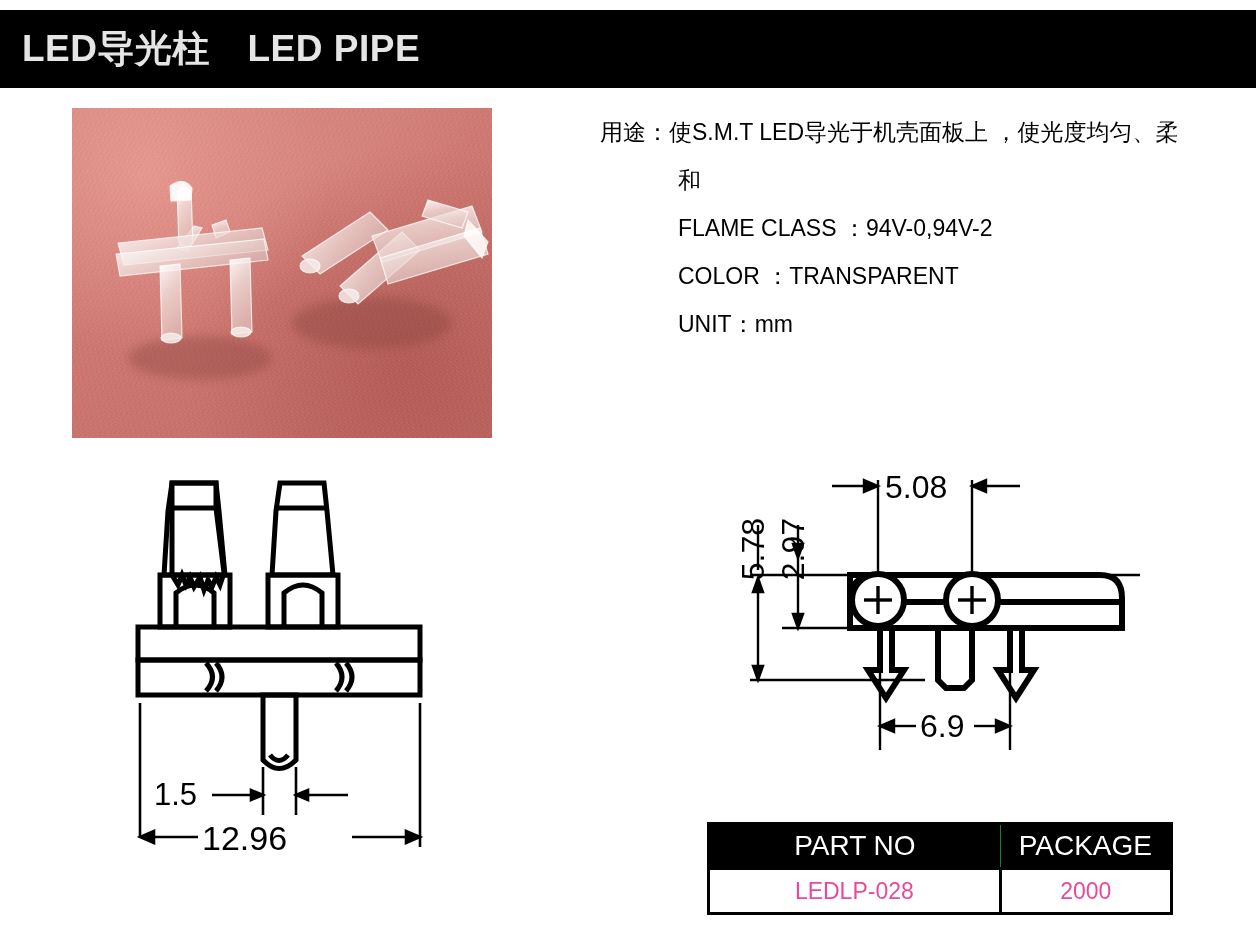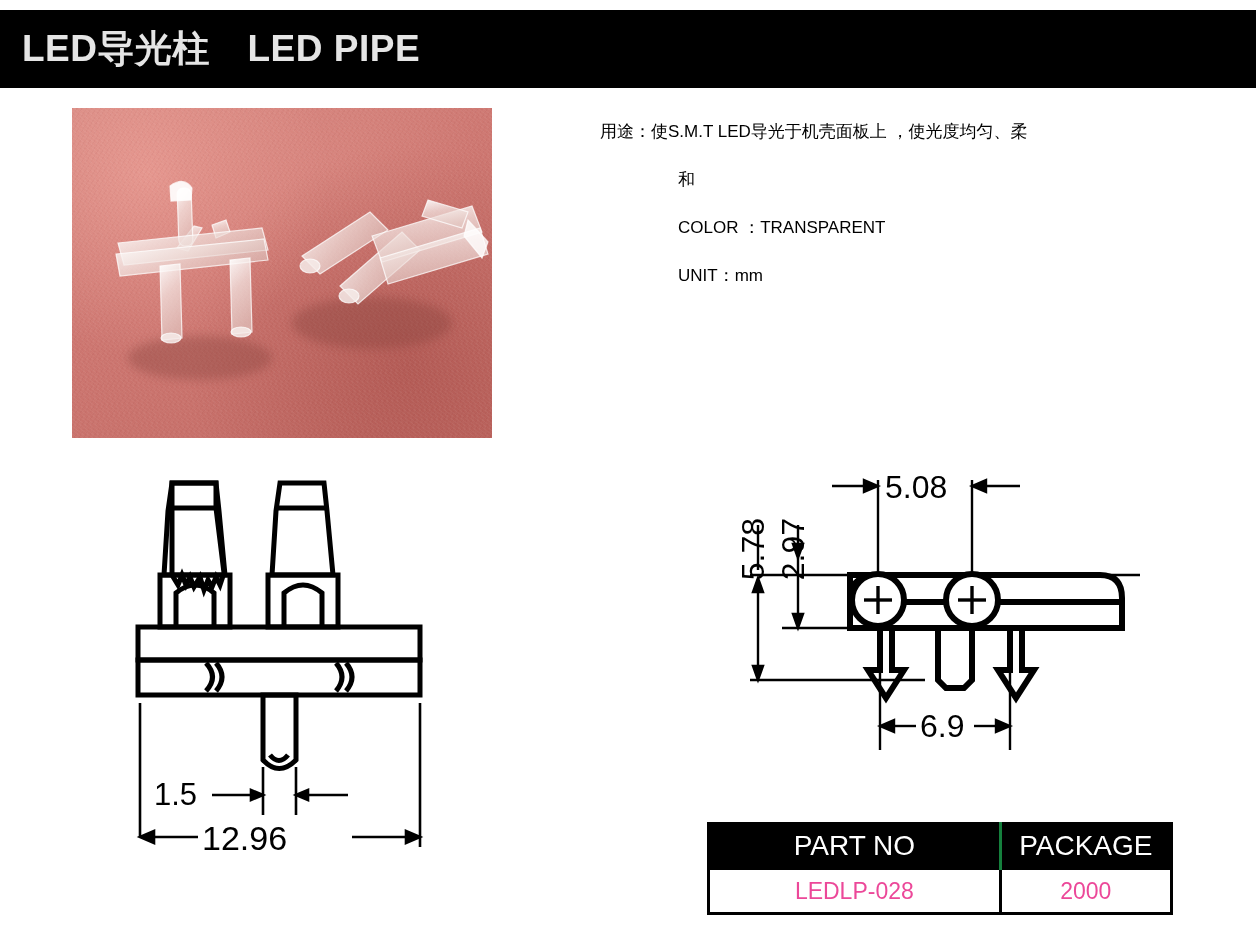--- a/index.html
+++ b/index.html
@@ -65,21 +65,21 @@
       repeating-linear-gradient(78deg, rgba(255,240,235,0.08) 0 2px, rgba(0,0,0,0) 2px 5px);
   }
 
   
   #spec-block {
     position: absolute;
     left: 600px;
     top: 108px;
     width: 650px;
     color: #000000;
-    font-size: 17px;
+    font-size: 23px;
     line-height: 48px;
   }
   .spec-line { white-space: pre; }
   .spec-indent { padding-left: 78px; }
 
   
   .drawing { position: absolute; }
   #drawing-front { left: 120px; top: 455px; }
   #drawing-side  { left: 720px; top: 430px; }
 
@@ -98,21 +98,21 @@
     font-weight: 400;
     font-size: 23px;
     padding: 0;
     height: 42px;
   }
   #part-table thead th {
     background: #000000;
     color: #ffffff;
     font-size: 28px;
   }
-  #part-table thead th.col-sep { border-left: 3px solid #15803d; }
+  #part-table thead th.col-sep { border-left: 1px solid #15803d; }
   #part-table tbody td { color: #ec4899; background: #ffffff; }
   #part-table tbody td.col-sep { border-left: 3px solid #000000; }
   #part-table thead tr { border-bottom: 3px solid #000000; }
 </style>
 </head>
 <body>
 
 <div id="header-bar">
   <div id="header-title">LED导光柱　LED PIPE</div>
 </div>
@@ -164,20 +164,21 @@
       <ellipse cx="238" cy="158" rx="10" ry="7" fill="#f6ecea" fill-opacity="0.85"></ellipse>
       <ellipse cx="277" cy="188" rx="10" ry="7" fill="#f6ecea" fill-opacity="0.85"></ellipse>
       <path d="M396 112 L416 134 L410 150 L392 128 Z" fill="#ffffff" fill-opacity="0.8"></path>
     </g>
   </svg>
 </div>
 
 <div id="spec-block">
   <div class="spec-line">用途：使S.M.T LED导光于机壳面板上 ，使光度均匀、柔</div>
   <div class="spec-line spec-indent">和</div>
+  <div class="spec-line spec-indent">FLAME CLASS ：94V-0,94V-2</div>
   <div class="spec-line spec-indent">COLOR ：TRANSPARENT</div>
   <div class="spec-line spec-indent">UNIT：mm</div>
 </div>
 
 <svg class="drawing" id="drawing-front" width="340" height="420" viewBox="0 0 340 420">
   <g fill="none" stroke="#000000" stroke-width="5" stroke-linejoin="miter">
 
     <path d="M52 28 L96 28 L96 53 L104 118 L100 130 L96 122 L92 132 L88 125 L84 135 L80 122 L74 132 L70 122 L66 130 L62 120 L58 130 L52 120 Z" transform="translate(0,0)"></path>
     <path d="M52 28 L96 28 L99 56 L105 120 L44 120 L48 56 Z"></path>
     <line x1="50" y1="53" x2="98" y2="53"></line>

